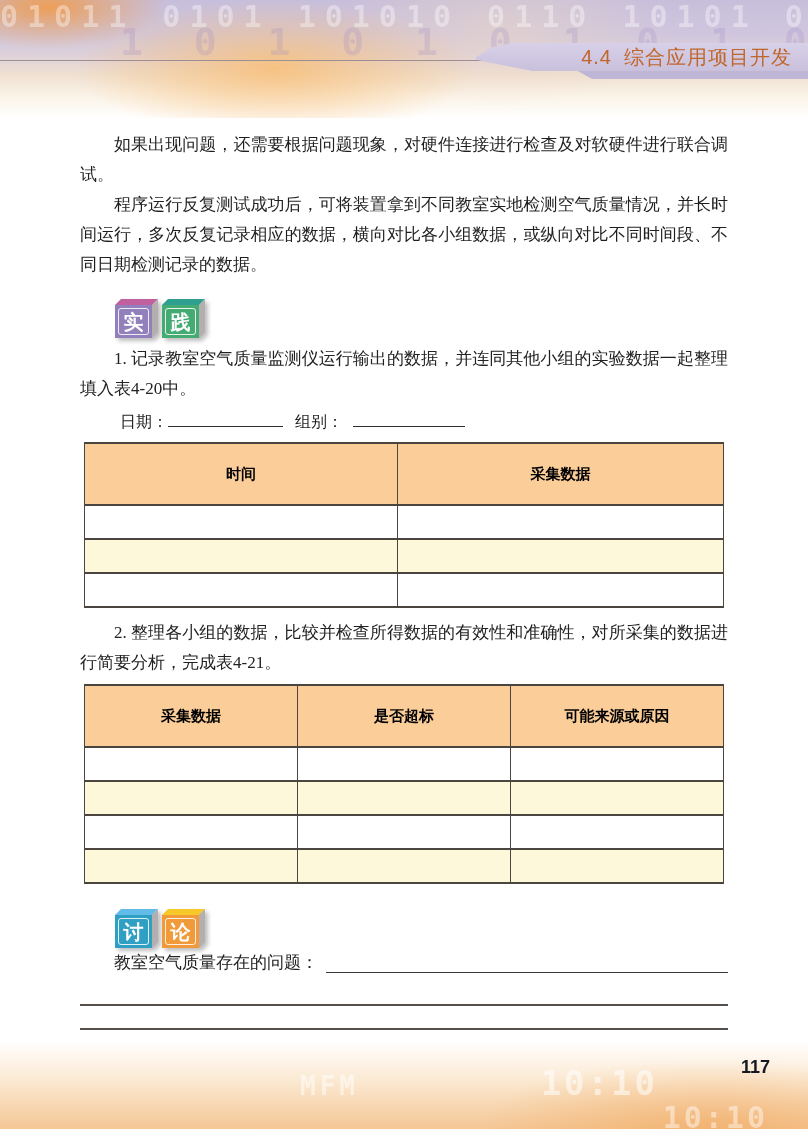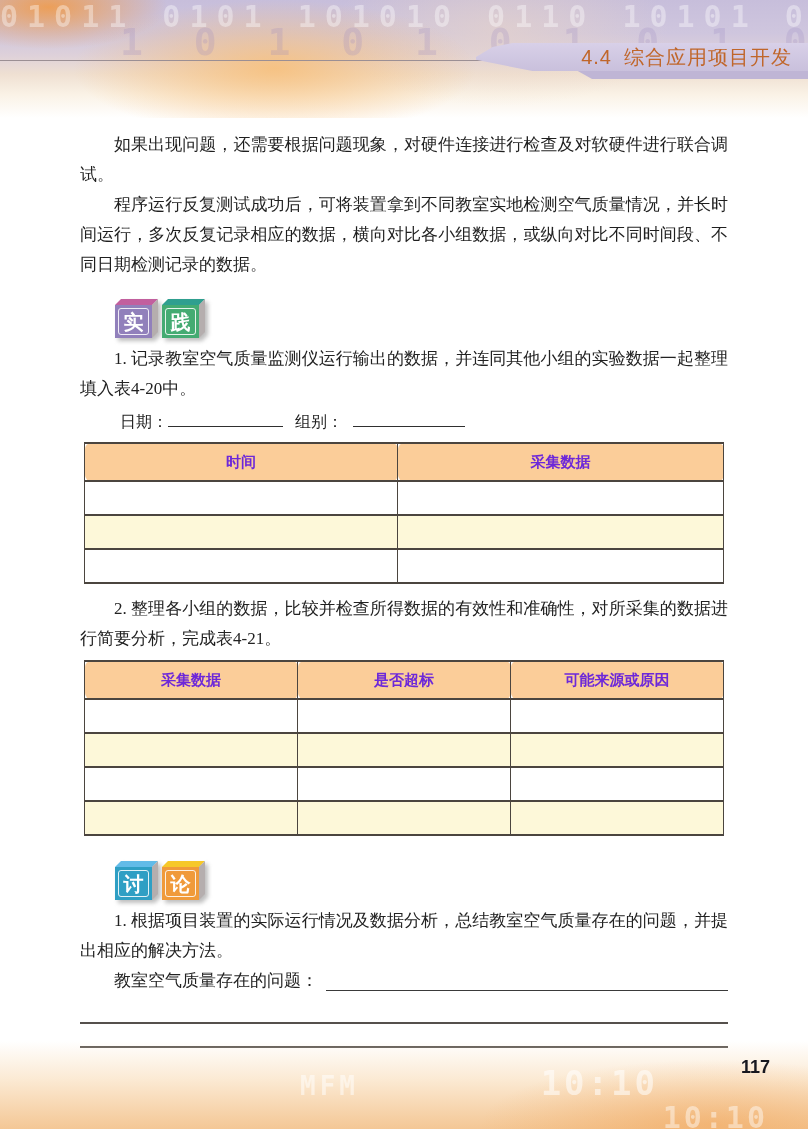--- a/index.html
+++ b/index.html
@@ -87,22 +87,22 @@
   .fill-inline{display:inline-block; border-bottom:1.5px solid #2f2f2f; height:16px;
     vertical-align:baseline;}
   .w115{width:115px;} .w112{width:112px; margin-left:10px;}
   .glabel{margin-left:8px;}
 
   table.data-table{width:calc(100% - 8px); margin:6px 4px 0 4px; border-collapse:collapse;
     border-top:2px solid #4b453f; border-bottom:2.5px solid #3c3732;
     border-left:1px solid #4b453f; border-right:1px solid #4b453f;}
   table.data-table th{
     background:#fbcd99; font-family:"Liberation Sans","DejaVu Sans",sans-serif;
-    font-weight:bold; font-size:15px; color:#6d28d9; height:28px; padding:4px;
-    border-bottom:2px solid #4b453f;border-radius:6px;}
+    font-weight:bold; font-size:15px; color:#000000; height:28px; padding:16px;
+    border-bottom:2px solid #4b453f;}
   table.data-table td{height:32px; padding:0; border-bottom:2px solid #4b453f;}
   table.data-table th+th, table.data-table td+td{border-left:1px solid #4b453f;}
   table.data-table tr.alt td{background:#fdf8d9;}
   .t-rec col.c1{width:49%;} .t-rec col.c2{width:51%;}
   .t-ana td{height:30px;}
   .t-ana col{width:33.33%;}
 
   
   .fill-row{display:flex; align-items:flex-end; padding-left:34px; margin-top:0;
     font-size:17px; line-height:30px;}
@@ -251,21 +251,20 @@
       <span class="cube cube-lun">
         <i class="cube-top"></i>
         <i class="cube-side"></i>
         <span class="cube-front">
           <i class="cube-frame"></i>
           <b class="cube-char">论</b>
         </span>
       </span>
     </div>
 
-    <p class="kai indent item">1. 根据项目装置的实际运行情况及数据分析，总结教室空气质量存在的问题，并提出相应的解决方法。</p>
 
     <div class="fill-row">
       <span class="flabel kai">教室空气质量存在的问题：</span>
       <span class="fill-rest"></span>
     </div>
 
     <div class="blank-line"></div>
     <div class="blank-line"></div>
 
   </main>

